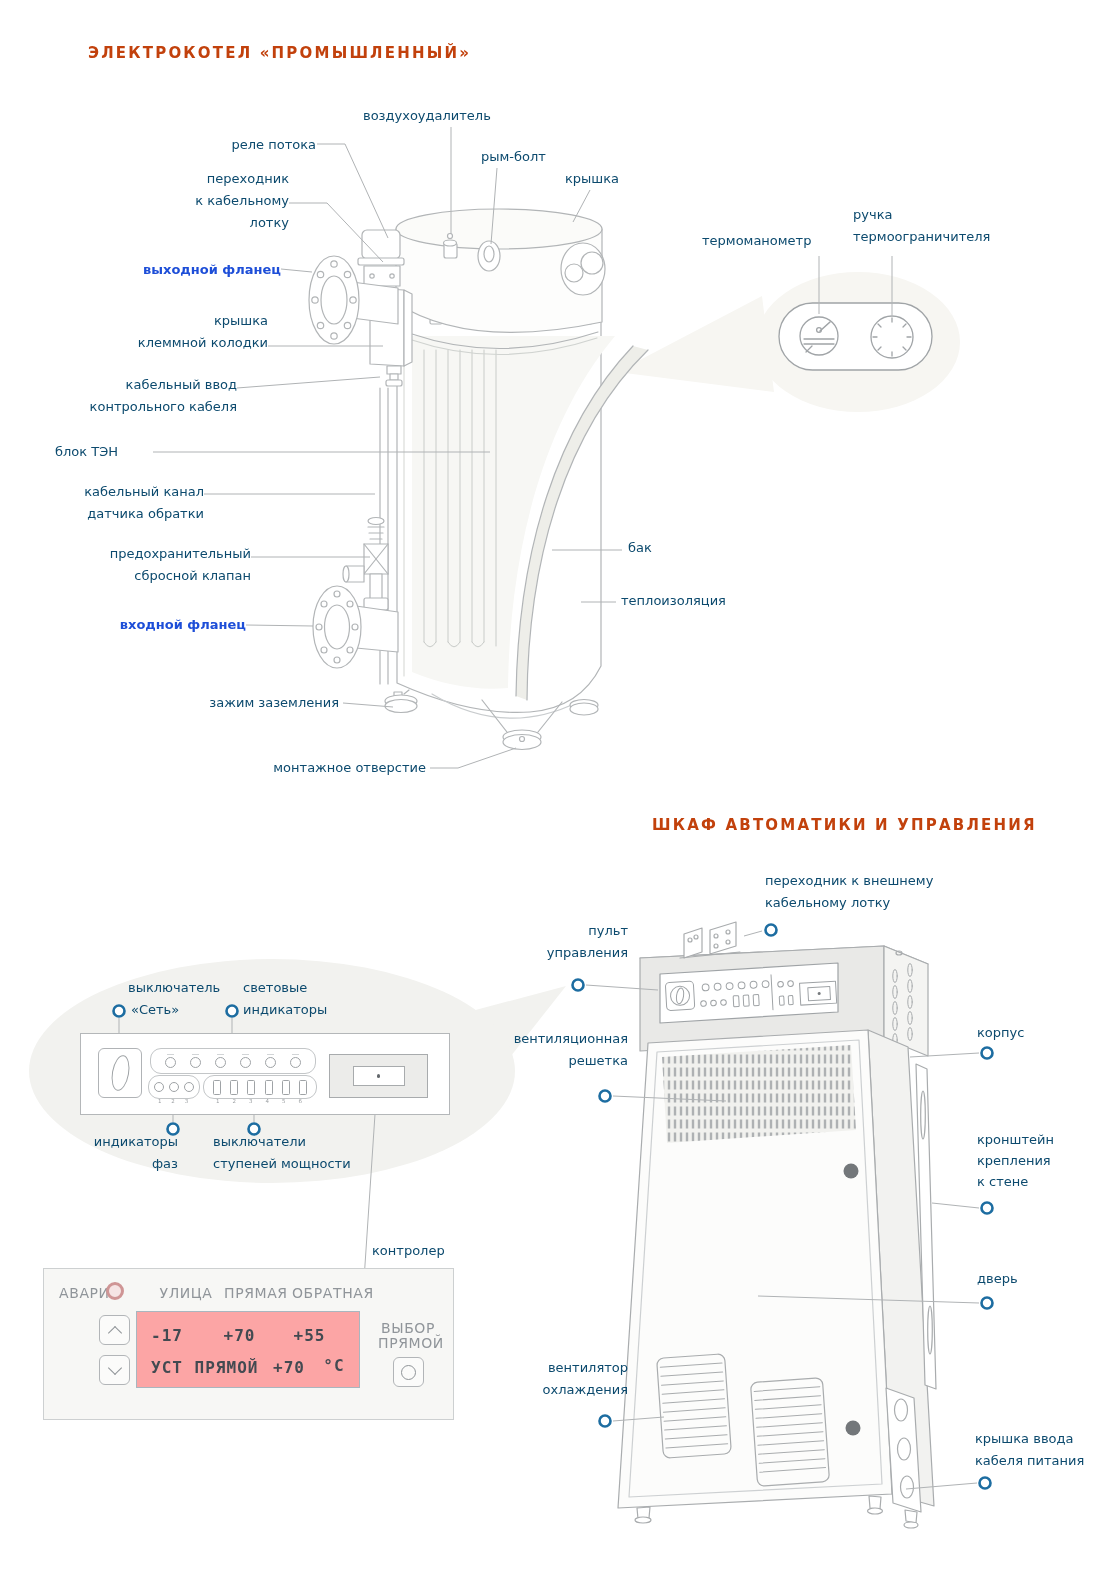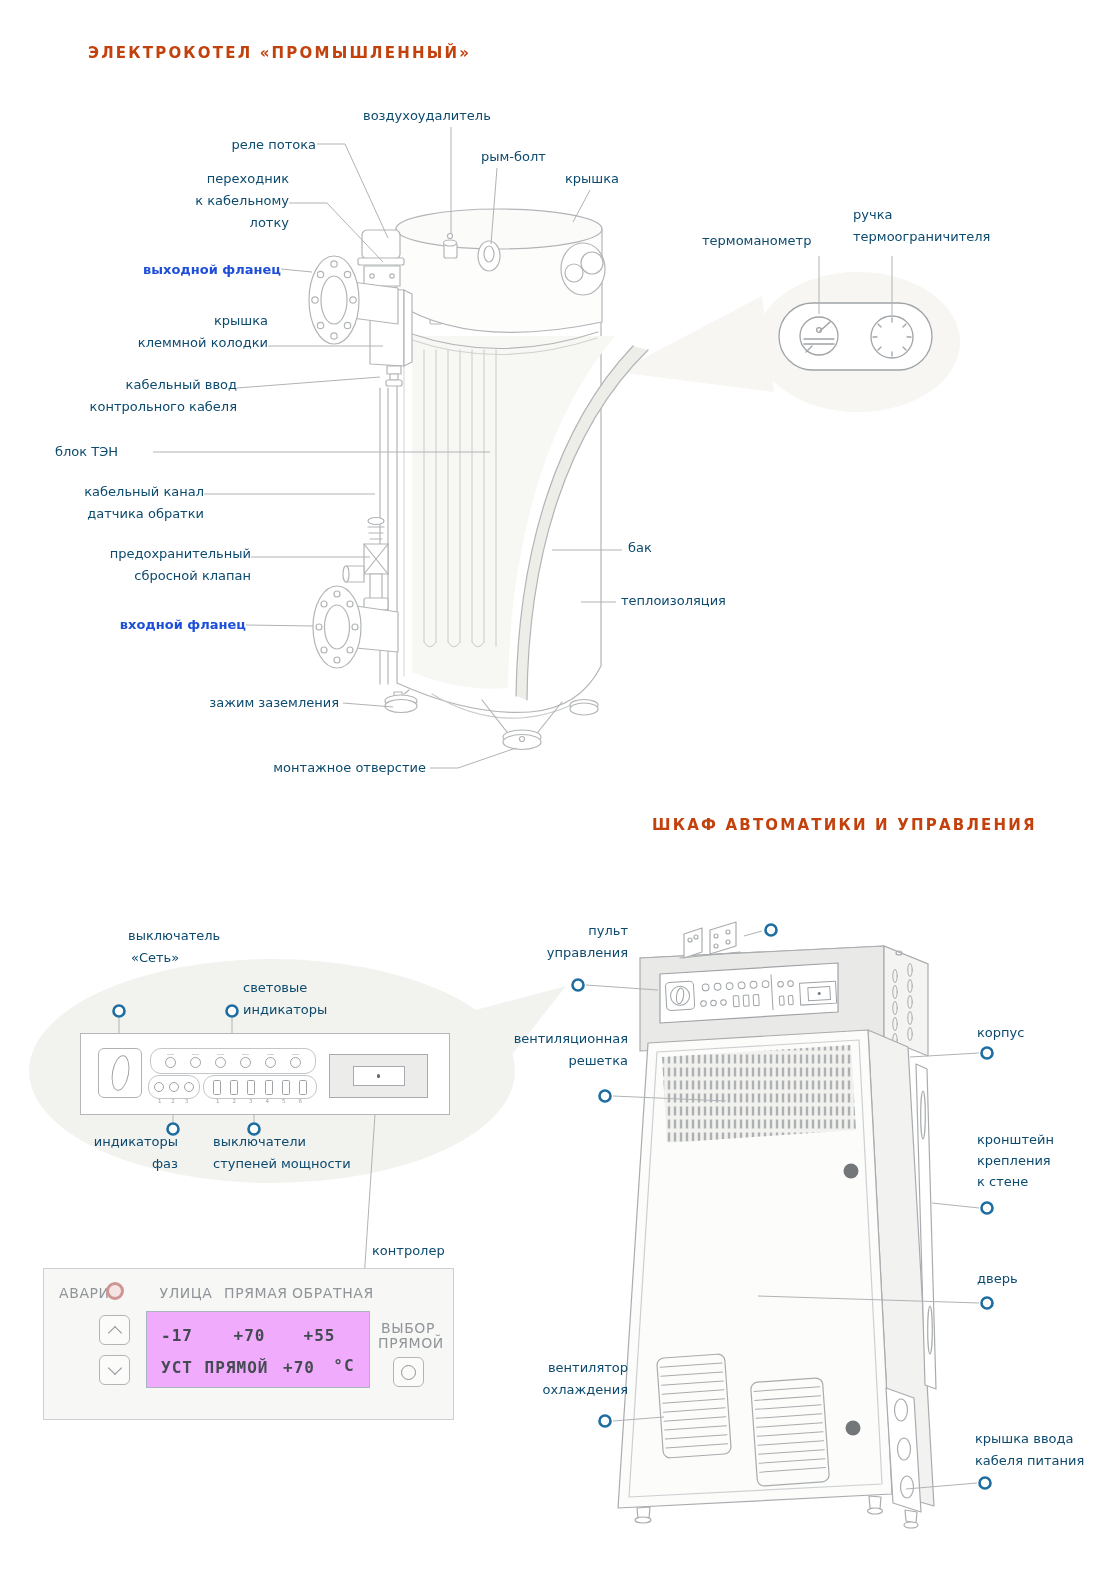--- a/index.html
+++ b/index.html
@@ -39,21 +39,21 @@
   .ctrl .tinylab{position:absolute;font-size:14px;letter-spacing:.6px;color:#90959a;white-space:nowrap}
   .led{position:absolute;left:62px;top:13px;width:12px;height:12px;border-radius:50%;
        border:3px solid #cf9595;background:#f5e4e4}
   .btn{position:absolute;width:29px;height:28px;border:1.4px solid #b2b5b8;border-radius:6px;
        background:#fbfbfa;display:flex;align-items:center;justify-content:center}
   .chevu{width:9px;height:9px;border-left:1.7px solid #8f9498;border-top:1.7px solid #8f9498;
          transform:rotate(45deg);margin-top:5px}
   .chevd{width:9px;height:9px;border-left:1.7px solid #8f9498;border-top:1.7px solid #8f9498;
          transform:rotate(225deg);margin-bottom:5px}
   .mcirc{width:13px;height:13px;border:1.6px solid #8f9498;border-radius:50%}
-  .lcd{position:absolute;left:102px;top:42px;width:222px;height:75px;background:#f0abfc;
+  .lcd{position:absolute;left:92px;top:42px;width:222px;height:75px;background:#fca5a5;
        border:1.5px solid #a9b6bf}
   .lcd span{position:absolute;font-family:"DejaVu Sans Mono",monospace;font-weight:bold;
             font-size:16px;letter-spacing:1px;color:#434a51;text-align:center}
 </style>
 </head>
 <body>
 
 <div class="stage">
 
 <svg class="art" width="1104" height="1572" viewBox="0 0 1104 1572">
@@ -431,20 +431,24 @@
 <div class="lbl" style="left:628px;top:537px">бак</div>
 <div class="lbl" style="left:621px;top:590px">теплоизоляция</div>
 <div class="lbl" style="left:702px;top:230px">термоманометр</div>
 <div class="lbl" style="left:853px;top:204px">
   <span>ручка</span>
   <span>термоограничителя</span>
 </div>
 
 <div class="ttl" style="left:652px;top:816px;width:372px;text-align:center">ШКАФ АВТОМАТИКИ И УПРАВЛЕНИЯ</div>
 
+<div class="lbl" style="left:765px;top:870px">
+  <span>переходник к внешнему</span>
+  <span>кабельному лотку</span>
+</div>
 <div class="lbl r" style="right:476px;top:920px">
   <span>пульт</span>
   <span>управления</span>
 </div>
 <div class="lbl r" style="right:476px;top:1028px">
   <span>вентиляционная</span>
   <span>решетка</span>
 </div>
 <div class="lbl" style="left:977px;top:1022px">корпус</div>
 <div class="lbl" style="left:977px;top:1129px;line-height:21px">
@@ -455,21 +459,21 @@
 <div class="lbl" style="left:977px;top:1268px">дверь</div>
 <div class="lbl r" style="right:476px;top:1357px">
   <span>вентилятор</span>
   <span>охлаждения</span>
 </div>
 <div class="lbl" style="left:975px;top:1428px">
   <span>крышка ввода</span>
   <span>кабеля питания</span>
 </div>
 
-<div class="lbl" style="left:128px;top:925px">
+<div class="lbl" style="left:128px;top:977px">
   <span>выключатель</span>
   <span style="padding-left:3px">«Сеть»</span>
 </div>
 <div class="lbl" style="left:243px;top:977px">
   <span>световые</span>
   <span>индикаторы</span>
 </div>
 <div class="lbl r" style="right:926px;top:1131px">
   <span>индикаторы</span>
   <span>фаз</span>

